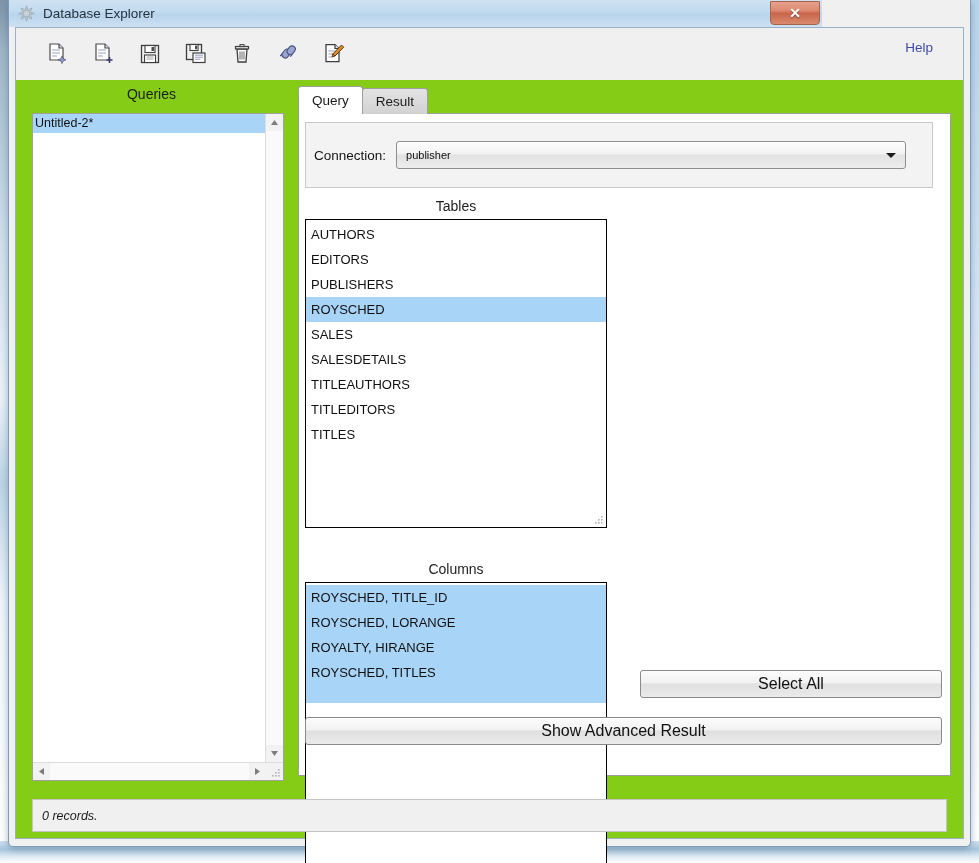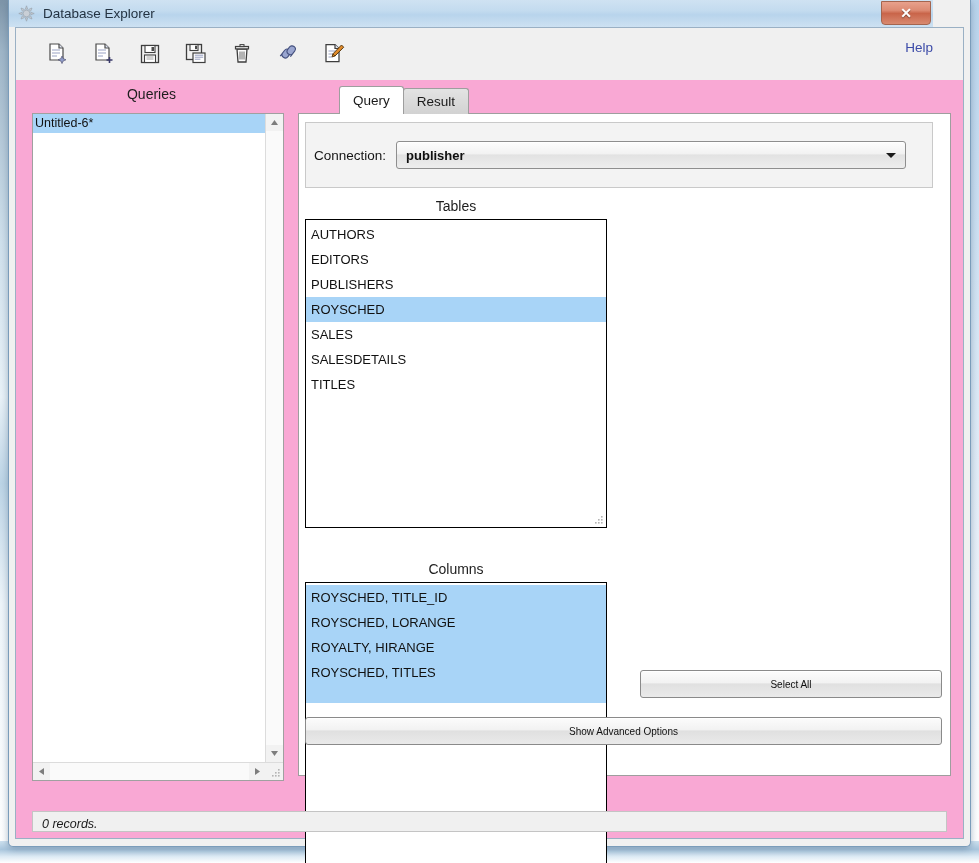--- a/index.html
+++ b/index.html
@@ -54,21 +54,21 @@
     border-radius: 0 0 5px 5px;
     box-sizing: border-box;
     background: #f0f0f0;
     box-shadow: 0 2px 7px rgba(70,100,130,.45);
   }
 
   
   #titlebar {
     position: absolute;
     left: 0; top: 0;
-    width: 924px;
+    width: 813px;
     height: 27px;
     background: linear-gradient(to bottom,
         #cfe2f2 0%, #c3dbef 40%, #b8d4ec 55%, #cde1f2 100%);
     display: flex;
     align-items: center;
     overflow: hidden;
   }
   #titlebar-icon {
     margin-left: 9px;
     width: 17px;
@@ -105,21 +105,21 @@
     cursor: pointer;
   }
 
   
   #client {
     position: absolute;
     left: 6px;
     top: 27px;
     width: 949px;
     height: 812px;
-    background: #f9a8d4;
+    background: #84cc16;
     border: 1px solid #9ab0c4;
     box-sizing: border-box;
   }
 
   
   #toolbar {
     position: relative;
     height: 52px;
     background: #f0f0f0;
     display: flex;
@@ -261,21 +261,20 @@
     padding: 0 13px;
     font-size: 13.5px;
     display: flex;
     align-items: center;
     border: 1px solid #9e9e9e;
     border-bottom: none;
     border-radius: 3px 3px 0 0;
     box-sizing: border-box;
     cursor: pointer;
     color: #1a1a1a;
-    margin-left: 41px;
   }
   .tab.active {
     background: #ffffff;
     height: 28px;
     position: relative;
     z-index: 4;
   }
   .tab.inactive {
     background: linear-gradient(to bottom,#e3e3e3 0%,#d2d2d2 100%);
     margin-left: -1px;
@@ -320,23 +319,22 @@
     background: linear-gradient(to bottom,#fdfdfd 0%,#f2f2f2 45%,#e2e2e2 50%,#ededed 100%);
     box-sizing: border-box;
     display: flex;
     align-items: center;
     position: relative;
     cursor: pointer;
     box-shadow: inset 0 1px 0 #ffffff;
   }
   #conn-value {
     margin-left: 9px;
-    font-size: 13px;
+    font-size: 11px;
     color: #101010;
-    font-weight: bold;
   }
   #conn-arrow {
     position: absolute;
     right: 9px;
     top: 11px;
     width: 0; height: 0;
     border-left: 5px solid transparent;
     border-right: 5px solid transparent;
     border-top: 5px solid #1a1a1a;
   }
@@ -382,21 +380,21 @@
     right: 2px; bottom: 2px;
     width: 11px; height: 11px;
   }
 
   
   .btn {
     height: 28px;
     border: 1px solid #8a8a8a;
     border-radius: 3px;
     background: linear-gradient(to bottom,#fcfcfc 0%,#f2f2f2 45%,#e0e0e0 50%,#eaeaea 100%);
-    font-size: 10px;
+    font-size: 16px;
     color: #101010;
     display: flex;
     align-items: center;
     justify-content: center;
     cursor: pointer;
     box-sizing: border-box;
     box-shadow: inset 0 1px 0 #ffffff;
   }
   #select-all-btn {
     position: absolute;
@@ -410,26 +408,26 @@
     top: 603px;
     width: 637px;
   }
 
   
   #statusbar {
     position: absolute;
     left: 16px;
     bottom: 6px;
     width: 915px;
-    height: 21px;
+    height: 33px;
     border: 1px solid #c4c4c4;
     background: #f0f0f0;
     box-sizing: border-box;
     display: flex;
-    align-items: flex-end;
+    align-items: center;
   }
   #status-text {
     margin-left: 9px;
     font-size: 12.5px;
     font-style: italic;
     color: #1a1a1a;
   }
 </style>
 </head>
 <body>
@@ -544,21 +542,21 @@
     </div>
 
     <div id="main">
 
       <div id="queries-panel">
         <div id="queries-label">Queries</div>
 
         <div id="queries-box">
           <div id="queries-body">
             <div id="queries-list">
-              <div class="query-item selected">Untitled-6*</div>
+              <div class="query-item selected">Untitled-2*</div>
             </div>
             <div class="vscroll">
               <div class="sb-arrow">
                 <svg width="9" height="9" viewBox="0 0 9 9">
                     <path d="M4.5 2 L8 7 L1 7 Z" fill="#7d7d7d"></path>
                   </svg>
               </div>
               <div class="sb-track"></div>
               <div class="sb-arrow">
                 <svg width="9" height="9" viewBox="0 0 9 9">
@@ -617,20 +615,22 @@
             <div class="list-col">
               <div class="list-head">Tables</div>
               <div class="listbox">
                 <div class="inner">
                   <div class="list-item">AUTHORS</div>
                   <div class="list-item">EDITORS</div>
                   <div class="list-item">PUBLISHERS</div>
                   <div class="list-item selected">ROYSCHED</div>
                   <div class="list-item">SALES</div>
                   <div class="list-item">SALESDETAILS</div>
+                  <div class="list-item">TITLEAUTHORS</div>
+                  <div class="list-item">TITLEDITORS</div>
                   <div class="list-item">TITLES</div>
                 </div>
                 <svg class="lb-grip" viewBox="0 0 11 11">
                   <g fill="#b4b4b4">
                     <rect x="8" y="2" width="1.6" height="1.6"></rect>
                     <rect x="8" y="5" width="1.6" height="1.6"></rect>
                       <rect x="5" y="5" width="1.6" height="1.6"></rect>
                     <rect x="8" y="8" width="1.6" height="1.6"></rect>
                       <rect x="5" y="8" width="1.6" height="1.6"></rect>
                       <rect x="2" y="8" width="1.6" height="1.6"></rect>
@@ -657,21 +657,21 @@
                     <rect x="8" y="8" width="1.6" height="1.6"></rect>
                       <rect x="5" y="8" width="1.6" height="1.6"></rect>
                       <rect x="2" y="8" width="1.6" height="1.6"></rect>
                   </g>
                 </svg>
               </div>
             </div>
           </div>
 
           <div class="btn" id="select-all-btn">Select All</div>
-          <div class="btn" id="advanced-btn">Show Advanced Options</div>
+          <div class="btn" id="advanced-btn">Show Advanced Result</div>
         </div>
       </div>
     </div>
 
     <div id="statusbar">
       <div id="status-text">0 records.</div>
     </div>
   </div>
 </div>
 

